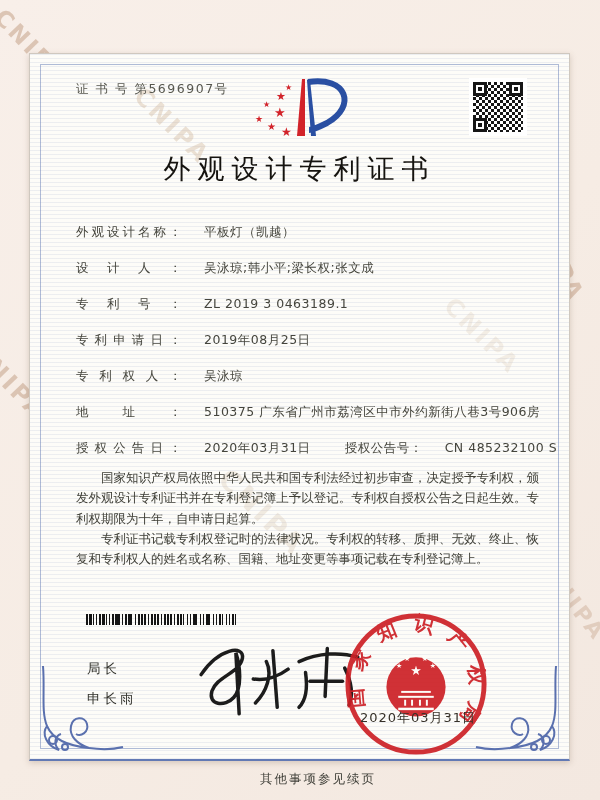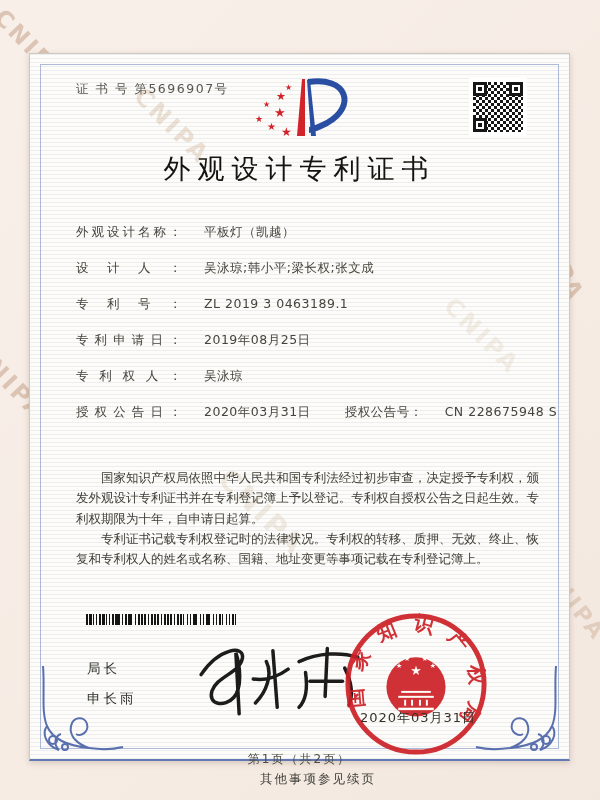--- a/index.html
+++ b/index.html
@@ -141,25 +141,29 @@
     </div>
     <div class="row">
       <span class="lbl">专利申请日：</span>
       <span class="val">2019年08月25日</span>
     </div>
     <div class="row">
       <span class="lbl">专利权人：</span>
       <span class="val">吴泳琼</span>
     </div>
     <div class="row">
+      <span class="lbl">地址：</span>
+      <span class="val">510375 广东省广州市荔湾区中市外约新街八巷3号906房</span>
+    </div>
+    <div class="row">
       <span class="lbl">授权公告日：</span>
       <span class="val">2020年03月31日</span>
       <span class="pair2">
         <span class="lbl2">授权公告号：</span>
-        <span class="val">CN 228675948 S</span>
+        <span class="val">CN 485232100 S</span>
       </span>
     </div>
   </div>
 
   <div class="paras">
     <p>国家知识产权局依照中华人民共和国专利法经过初步审查，决定授予专利权，颁发外观设计专利证书并在专利登记簿上予以登记。专利权自授权公告之日起生效。专利权期限为十年，自申请日起算。</p>
     <p>专利证书记载专利权登记时的法律状况。专利权的转移、质押、无效、终止、恢复和专利权人的姓名或名称、国籍、地址变更等事项记载在专利登记簿上。</p>
   </div>
 
   <div class="barcode"></div>
@@ -204,21 +208,20 @@
         <rect x="63" y="91" width="2" height="6"></rect>
         <rect x="70" y="91" width="2" height="6"></rect>
         <rect x="78" y="91" width="2" height="6"></rect>
         <rect x="85" y="91" width="2" height="6"></rect>
         <rect x="57" y="99" width="36" height="2.5"></rect>
       </g>
     </g>
   </svg>
   <div class="seal-date">2020年03月31日</div>
 
-  <div class="page-no">第1页（共2页）</div>
 
   <svg class="flourish fl-bl" viewBox="0 0 92 92">
     <g fill="none" stroke="#5a70ae" stroke-width="2">
       <path d="M10,2 C12,26 8,48 14,62 C20,76 36,82 56,84 C44,80 36,72 38,62 C40,52 52,52 54,60 C56,68 48,73 43,70"></path>
       <path d="M14,62 C8,70 14,82 26,86 C20,80 22,72 28,70"></path>
       <path d="M56,84 C70,86 82,85 90,83"></path>
       <circle cx="20" cy="76" r="4"></circle>
       <circle cx="32" cy="83" r="3"></circle>
     </g>
   </svg>

